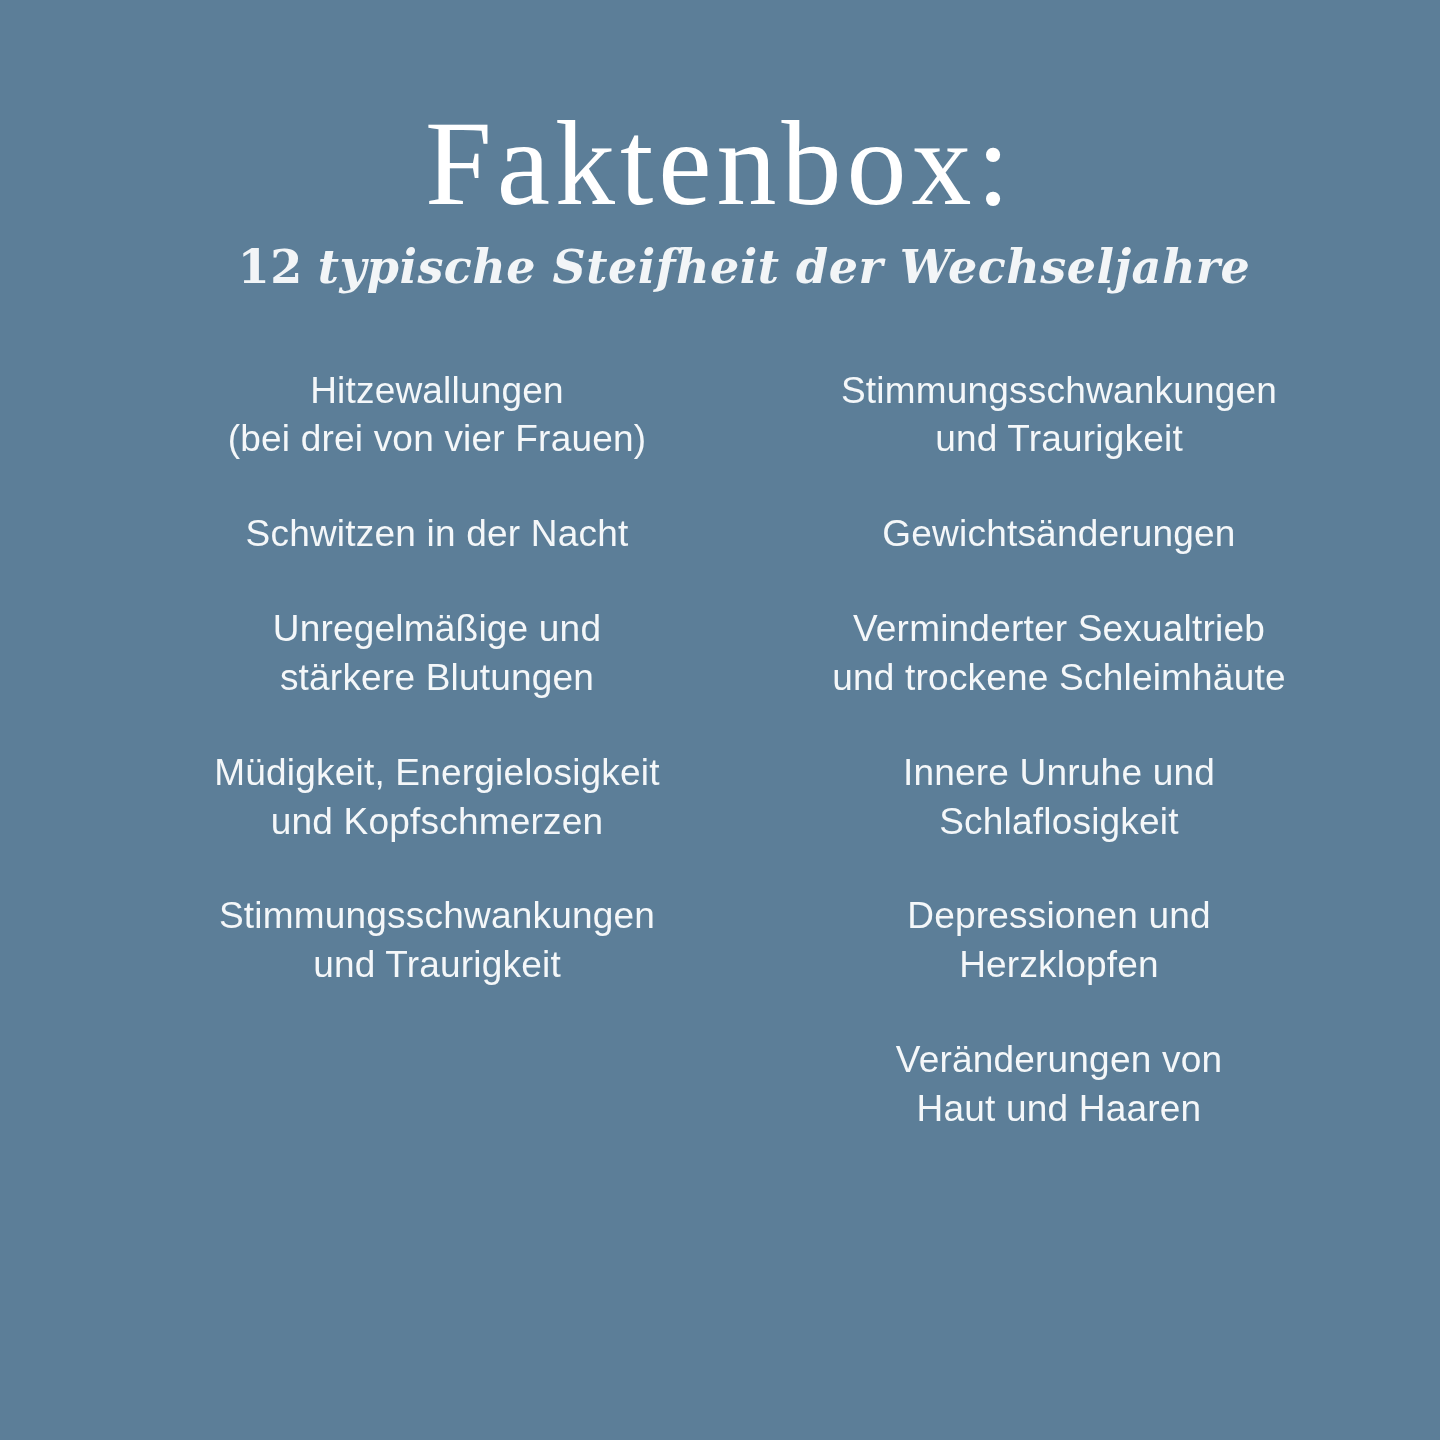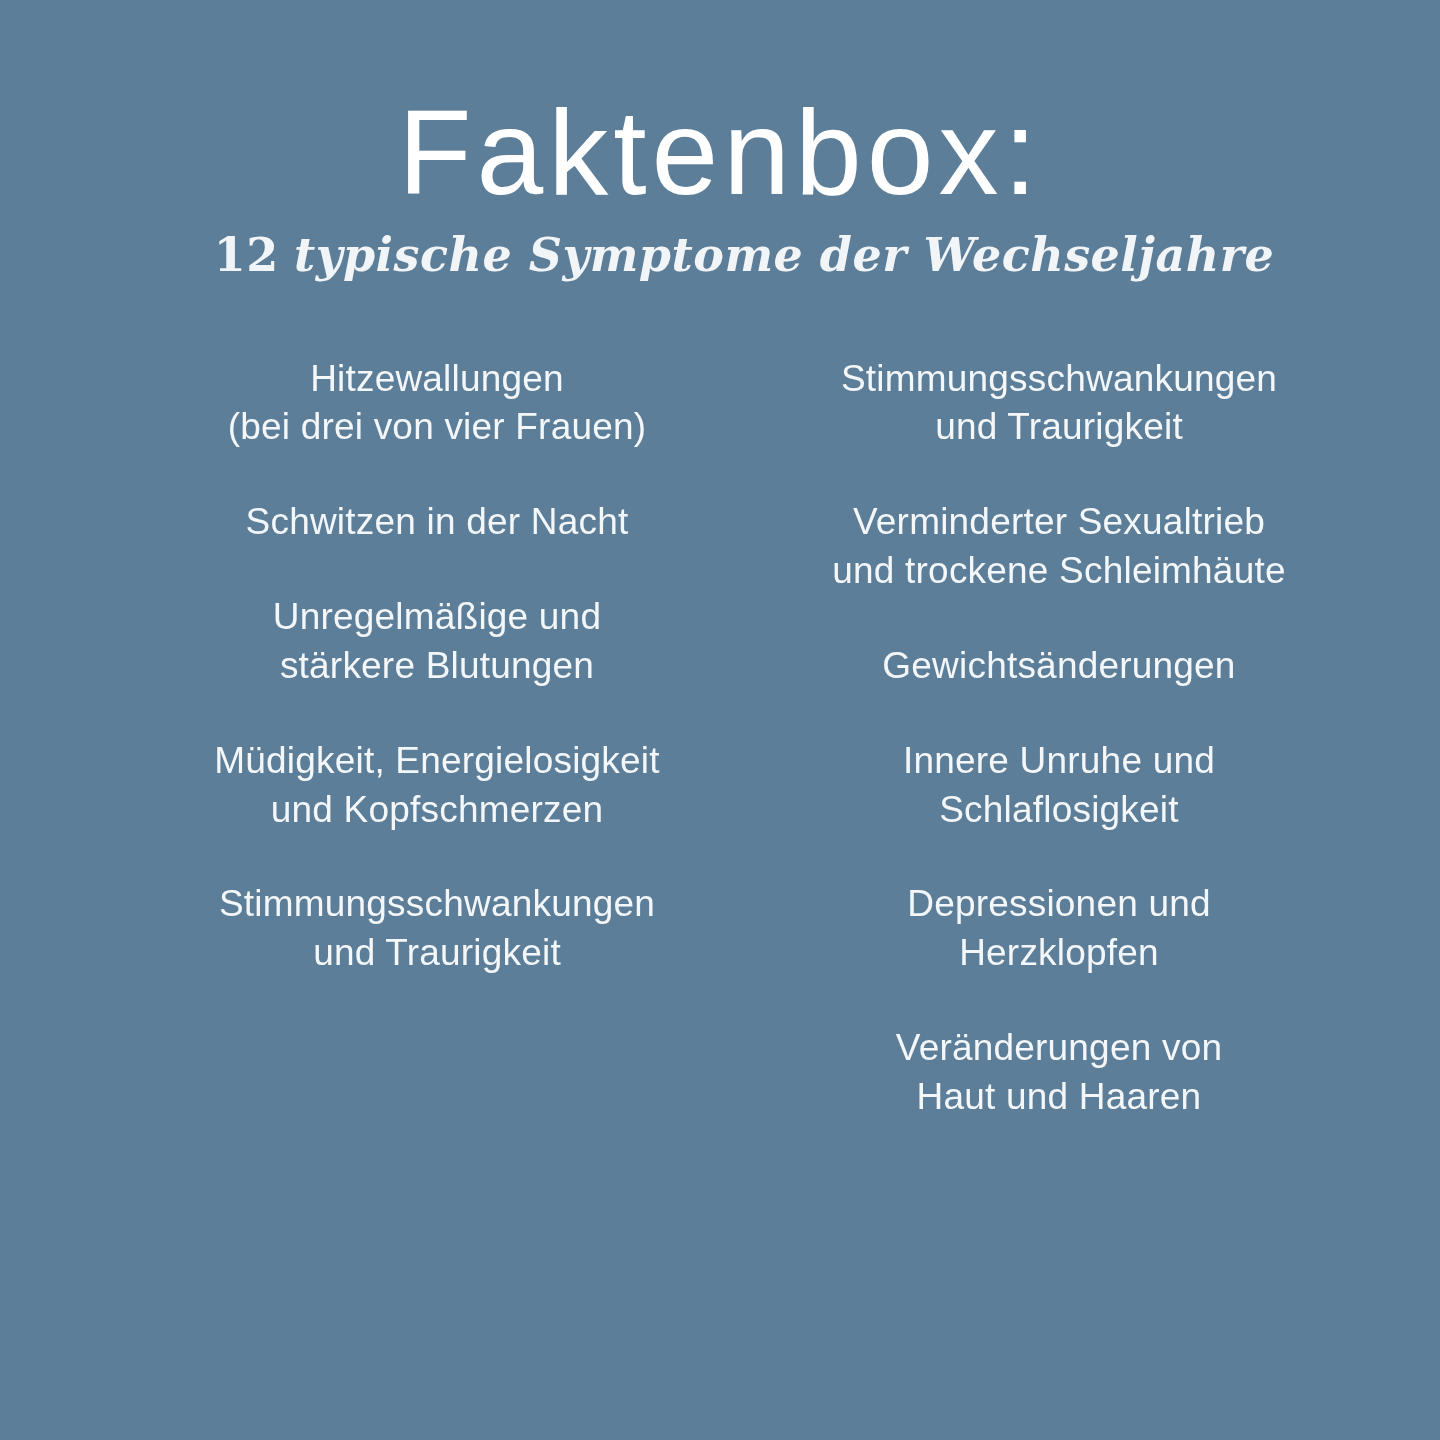--- a/index.html
+++ b/index.html
@@ -18,27 +18,27 @@
     width: 1440px;
     height: 1440px;
     box-sizing: border-box;
     background: #5c7e98;
   }
   .header {
     padding-top: 88px;
     text-align: center;
   }
   .title {
-    font-family: Liberation Sans, sans-serif;
+    font-family: Liberation Serif, serif;
     font-weight: 400;
     color: #ffffff;
     font-size: 120px;
     line-height: 1.0;
     letter-spacing: 5px;
-    margin: 4px;
+    margin: 16px;
   }
   .subtitle {
     margin: 18px 0 0 0;
     color: #f2f5f7;
     font-family: "DejaVu Serif", serif;
     font-size: 46px;
     line-height: 1.1;
     letter-spacing: 0.5px;
   }
   .subtitle .num {
@@ -80,44 +80,44 @@
 </style>
 </head>
 <body>
 
 <div class="card">
 
   <div class="header">
     <h1 class="title">Faktenbox:</h1>
     <div class="subtitle">
       <span class="num">12</span>
-      <span class="phrase">typische Symptome der Wechseljahre</span>
+      <span class="phrase">typische Steifheit der Wechseljahre</span>
     </div>
   </div>
 
   <div class="columns">
 
     <div class="col left">
       <div class="item">Hitzewallungen
 (bei drei von vier Frauen)</div>
       <div class="item">Schwitzen in der Nacht</div>
       <div class="item">Unregelmäßige und
 stärkere Blutungen</div>
       <div class="item">Müdigkeit, Energielosigkeit
 und Kopfschmerzen</div>
       <div class="item">Stimmungsschwankungen
 und Traurigkeit</div>
     </div>
 
     <div class="col right">
       <div class="item">Stimmungsschwankungen
 und Traurigkeit</div>
+      <div class="item">Gewichtsänderungen</div>
       <div class="item">Verminderter Sexualtrieb
 und trockene Schleimhäute</div>
-      <div class="item">Gewichtsänderungen</div>
       <div class="item">Innere Unruhe und
 Schlaflosigkeit</div>
       <div class="item">Depressionen und
 Herzklopfen</div>
       <div class="item">Veränderungen von
 Haut und Haaren</div>
     </div>
 
   </div>
 </div>

